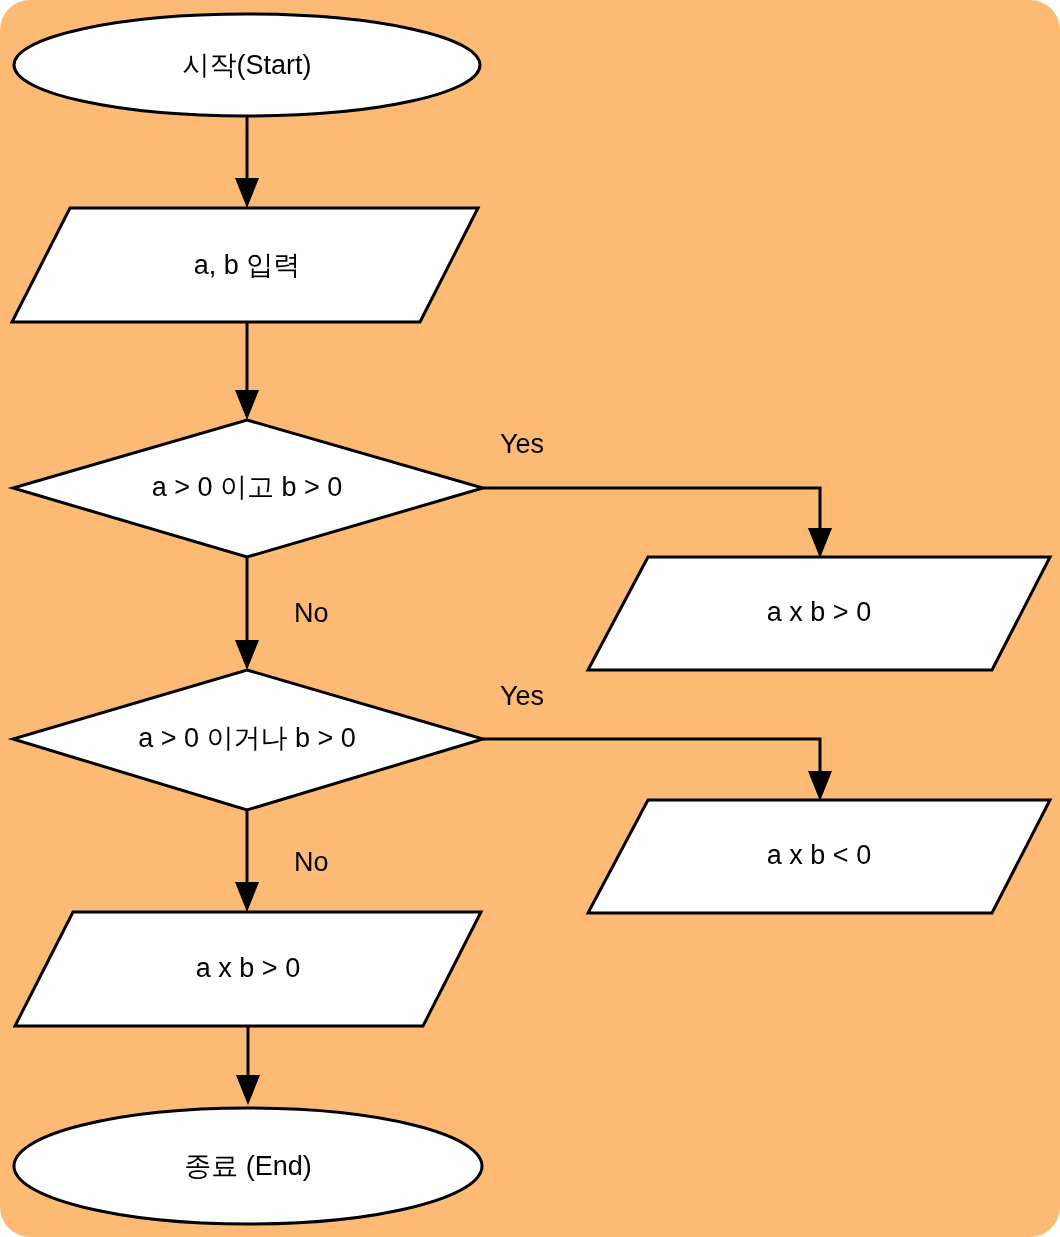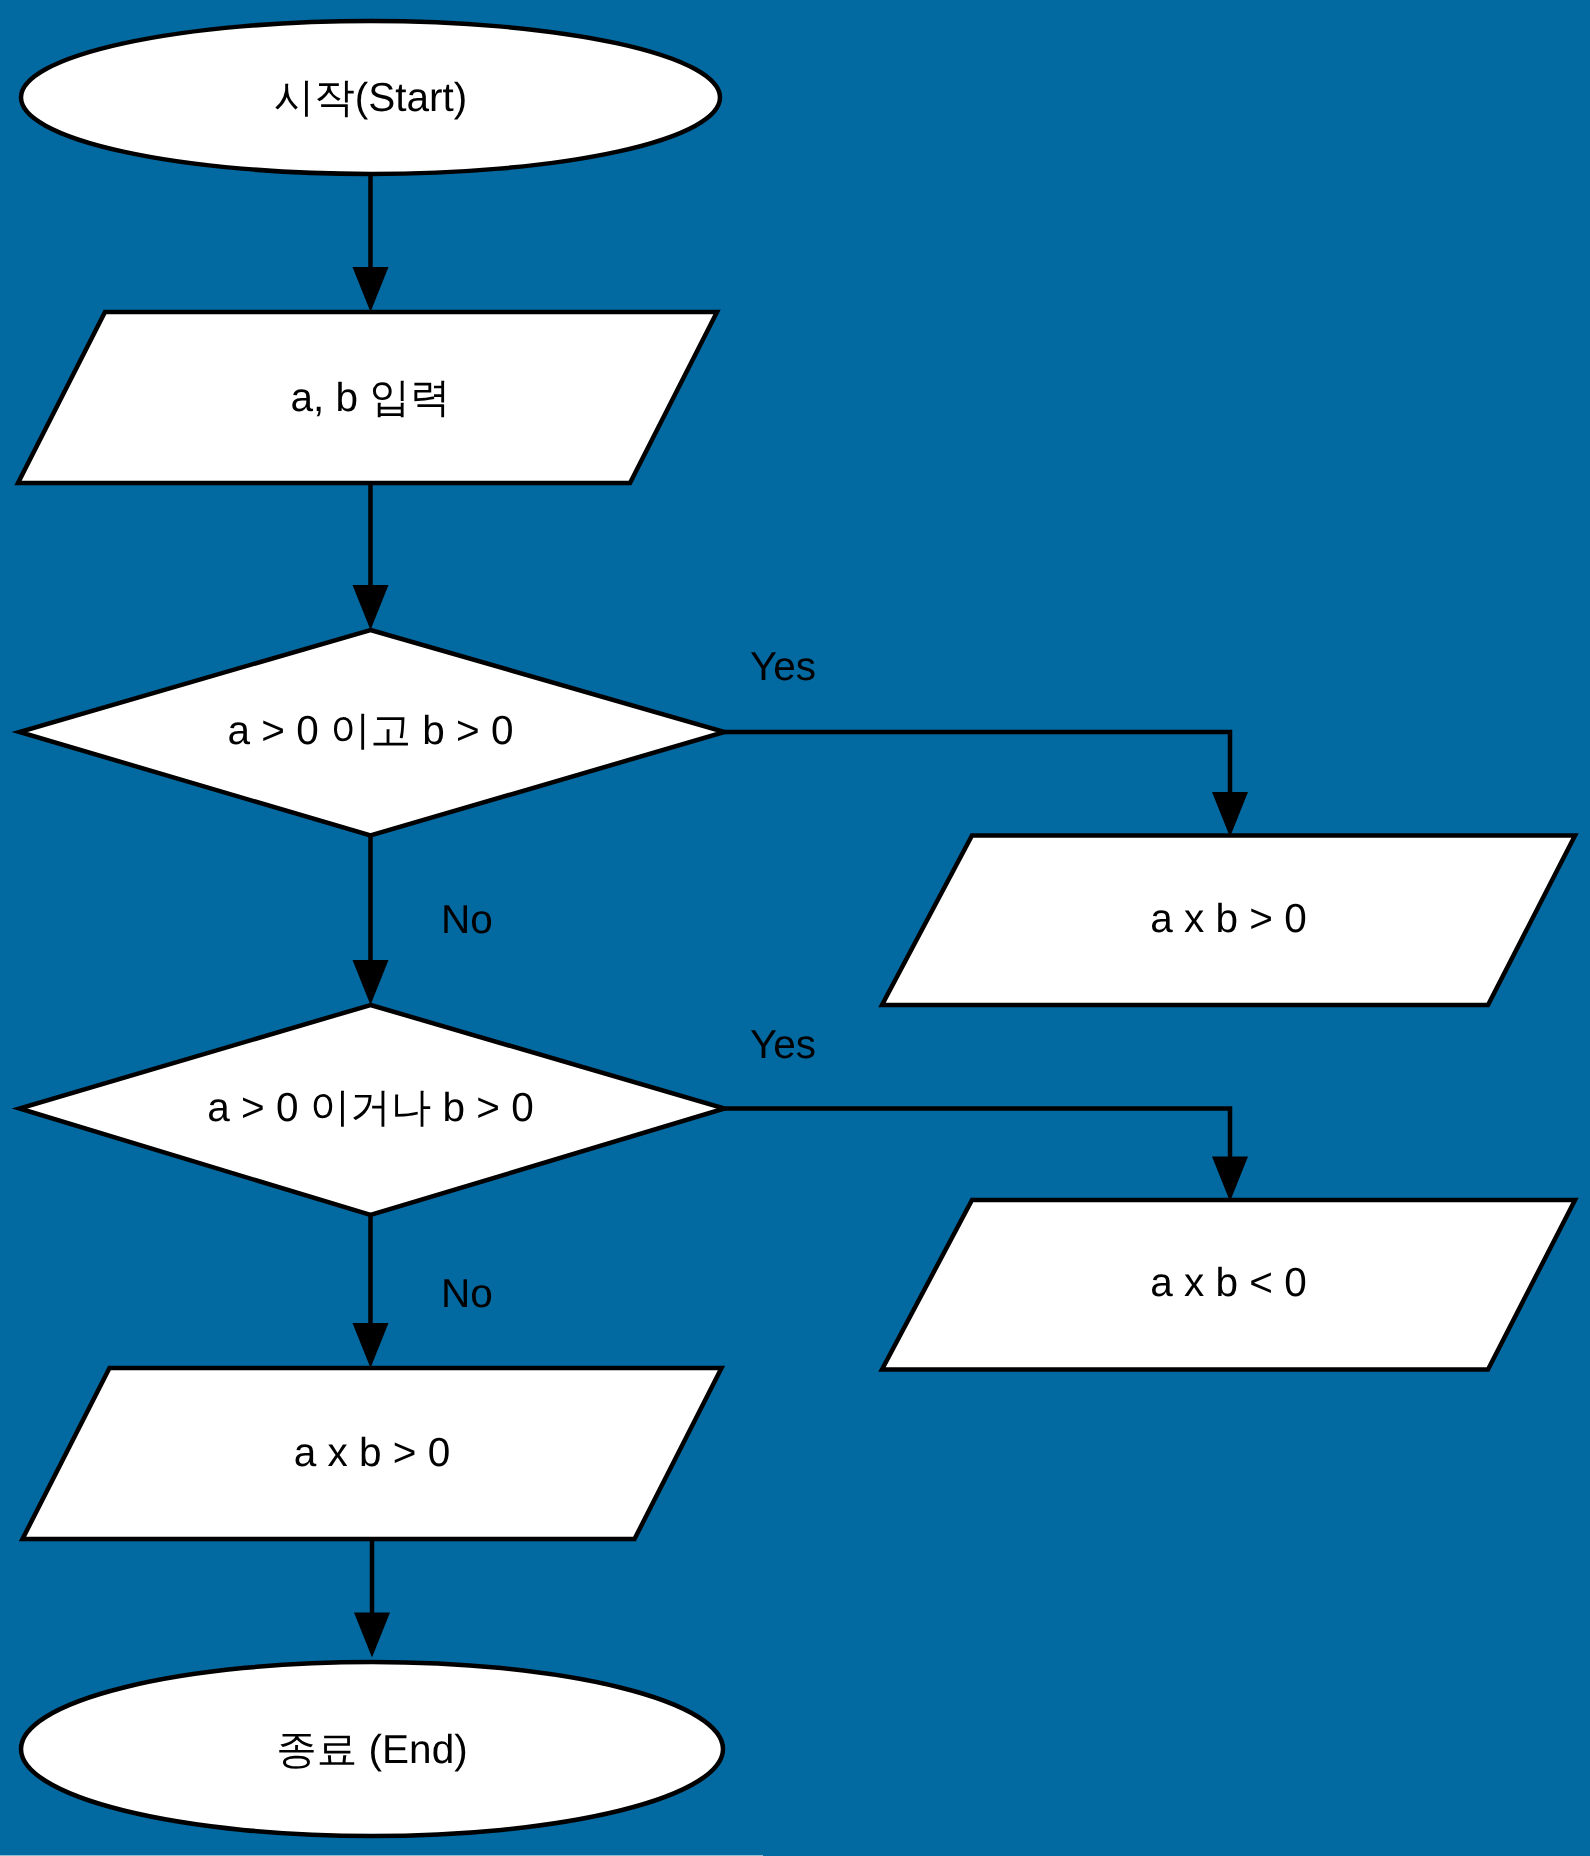--- a/index.html
+++ b/index.html
@@ -7,22 +7,23 @@
     padding: 0;
     background: #ffffff;
   }
   body {
     font-family: "Liberation Sans", "DejaVu Sans", sans-serif;
   }
   #flowchart-canvas {
     position: relative;
     width: 1060px;
     height: 1237px;
-    background: #0369a1;
+    background: #fdba74;
     overflow: hidden;
+    border-radius: 30px;
   }
   #flowchart-svg {
     position: absolute;
     top: 0;
     left: 0;
     width: 1060px;
     height: 1237px;
     display: block;
   }
   .node-shape {

